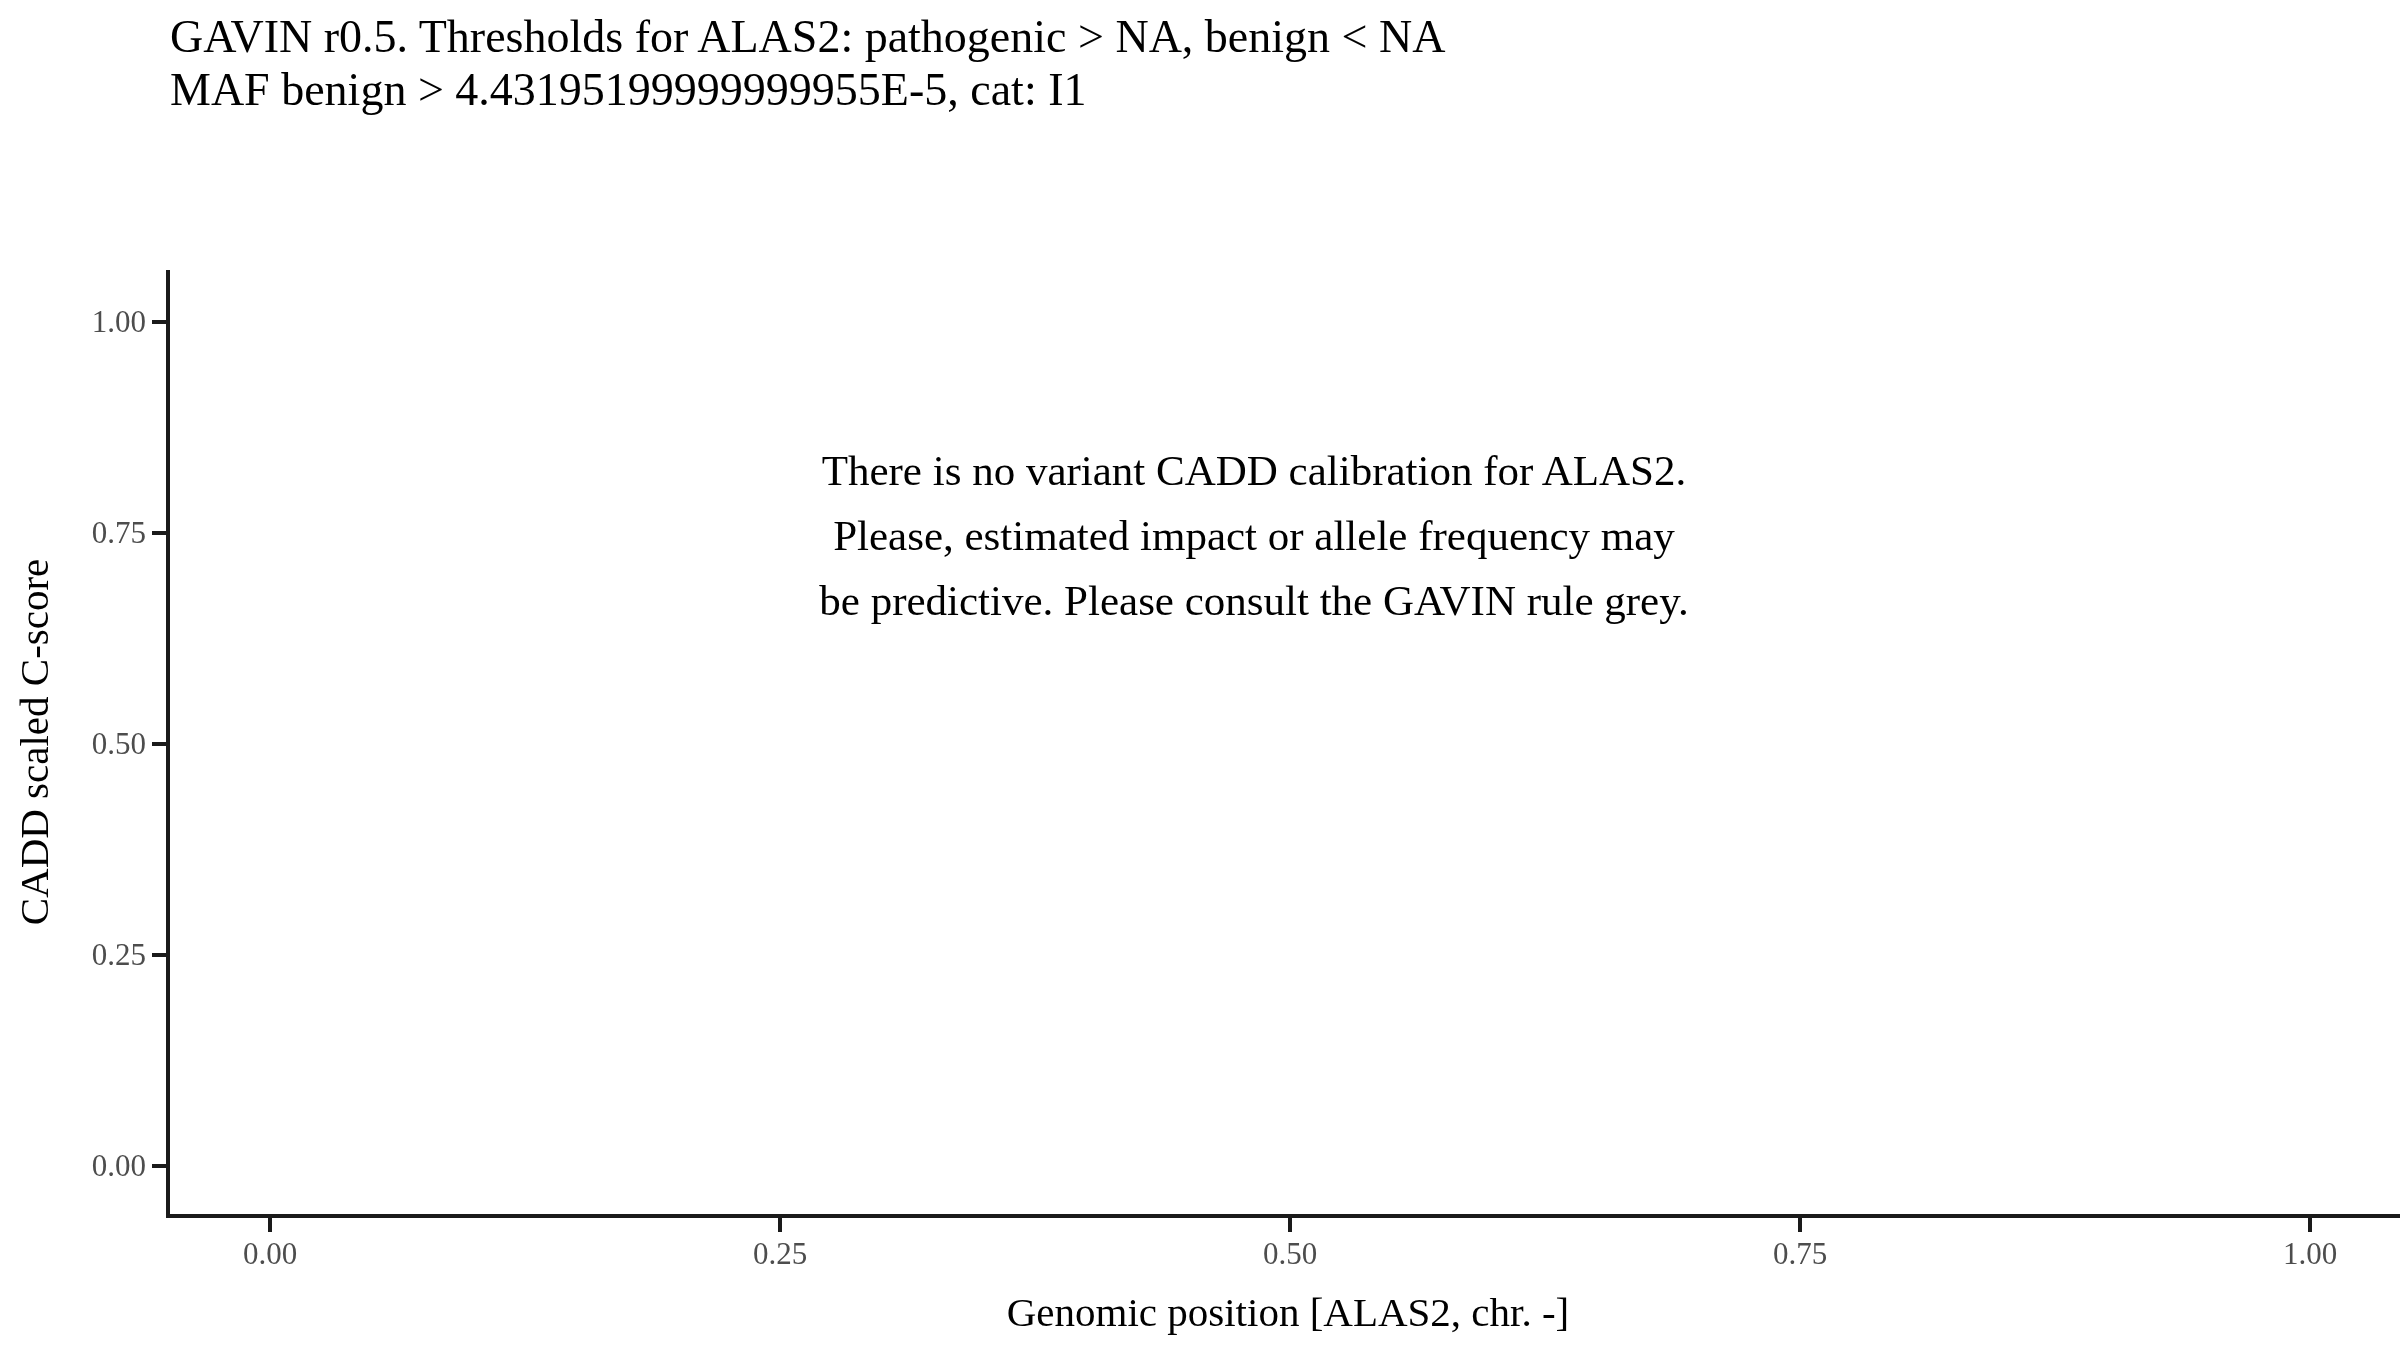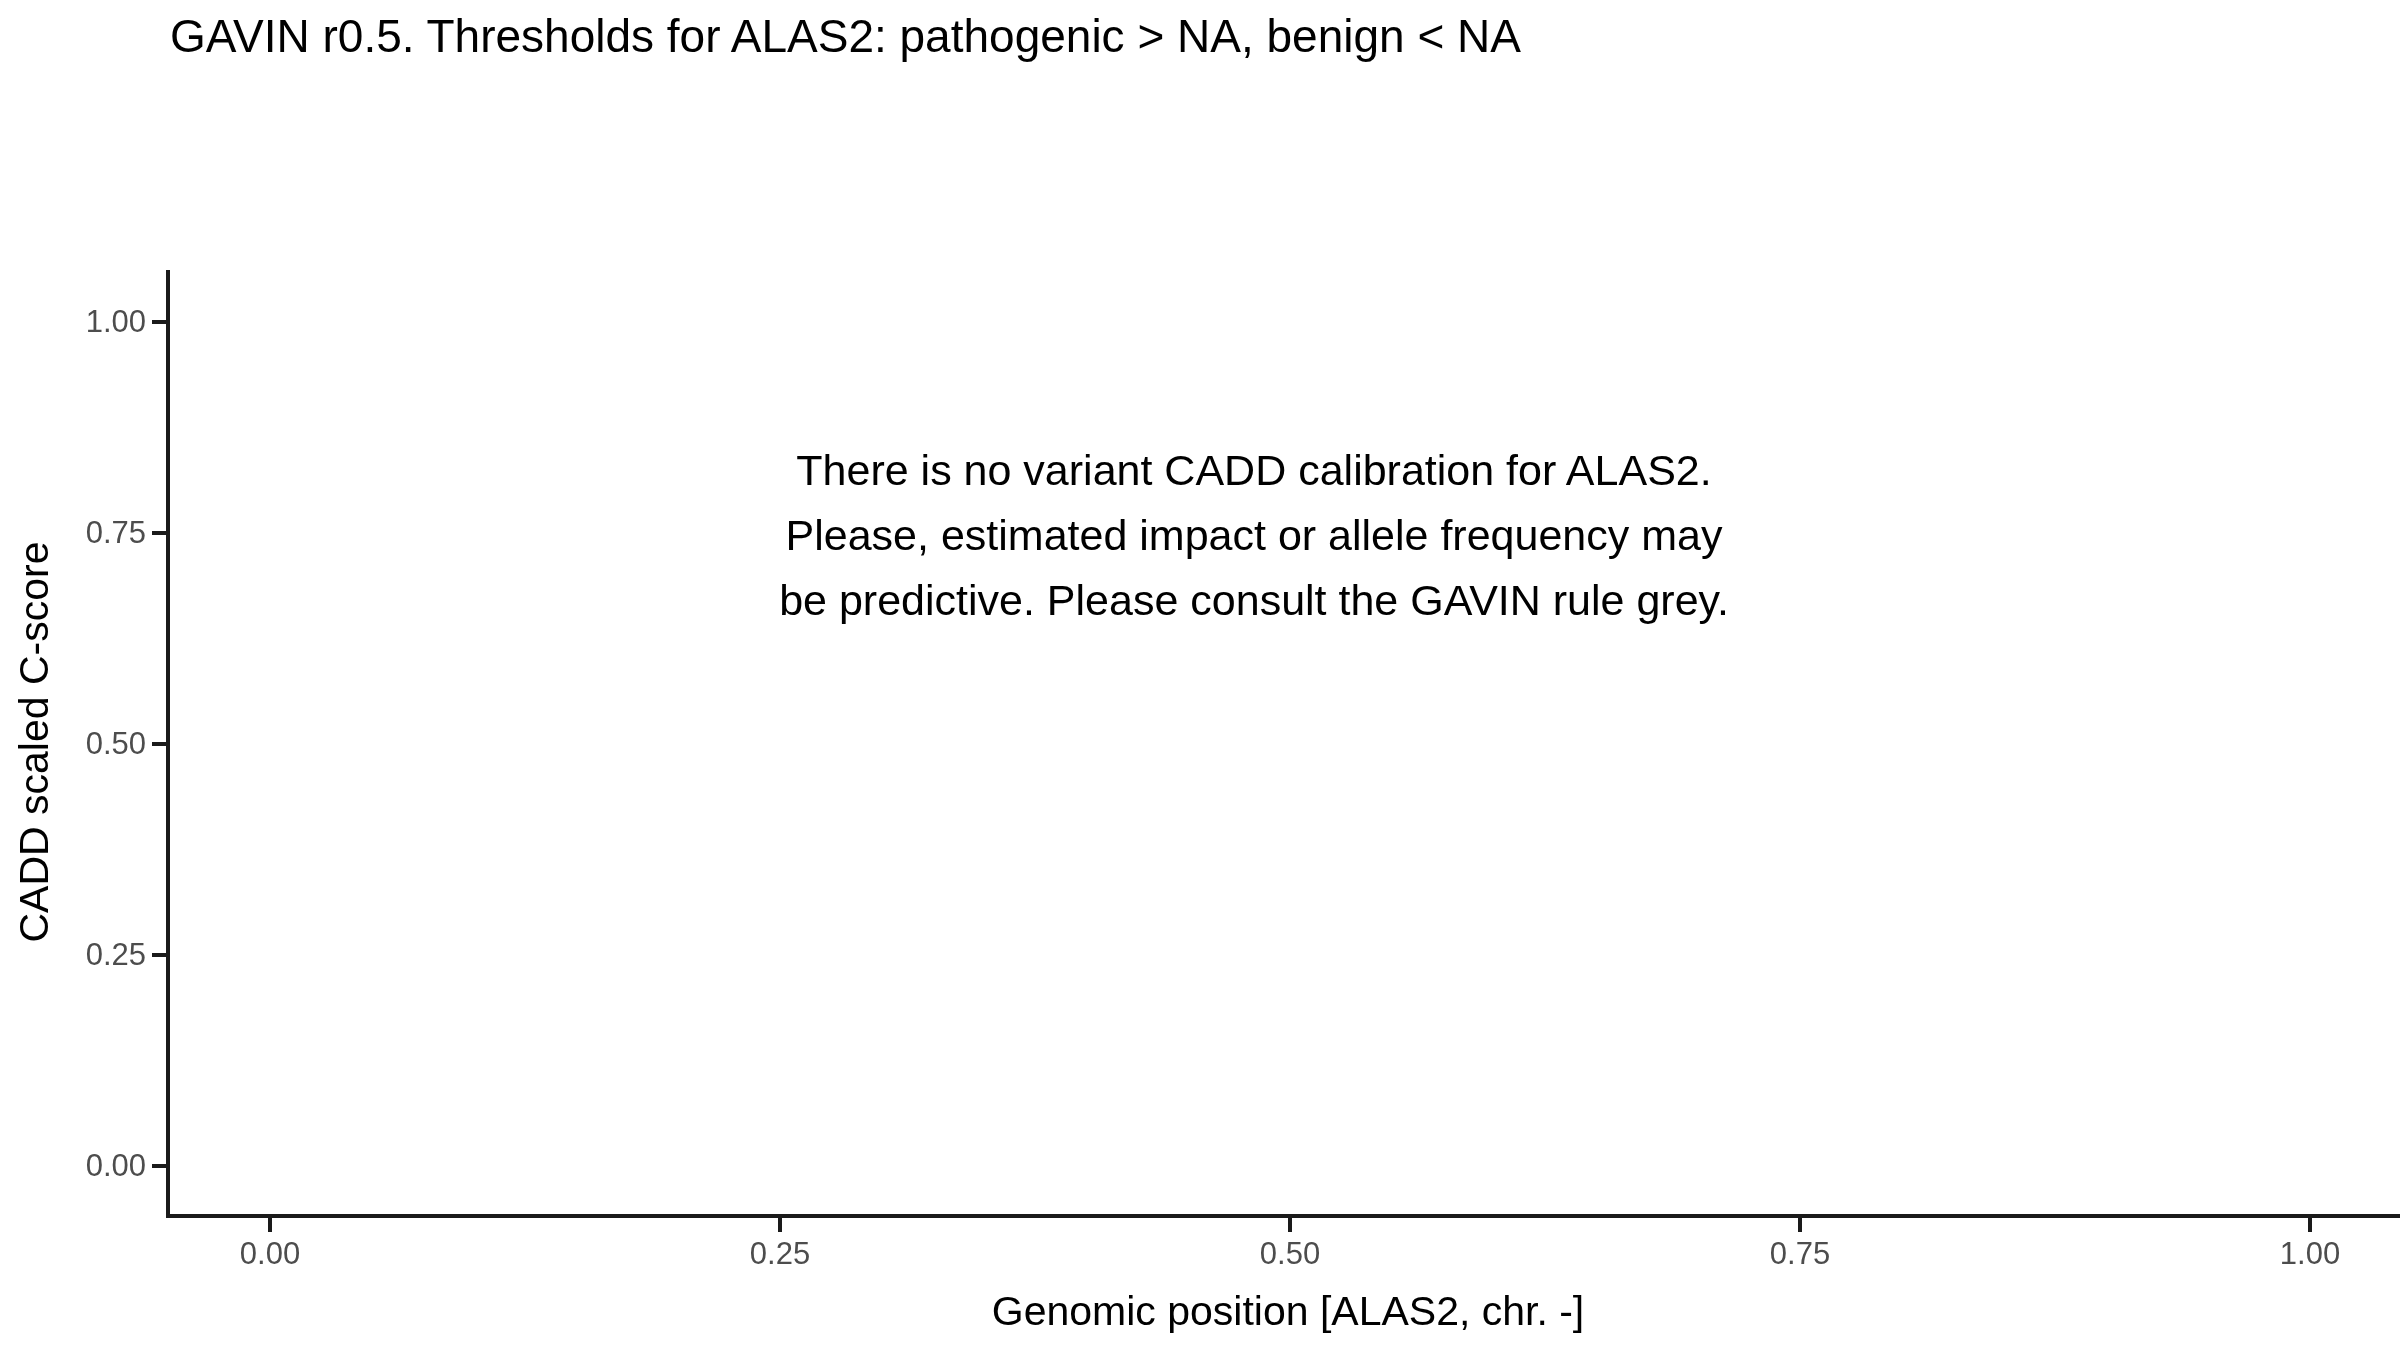--- a/index.html
+++ b/index.html
@@ -1,21 +1,21 @@
 <!DOCTYPE html>
 <html><head>
 <meta charset="utf-8">
 <style>
   html, body { margin: 0; padding: 0; background: #ffffff; }
   .figure {
     position: relative;
     width: 2400px;
     height: 1350px;
     background: #ffffff;
-    font-family: Liberation Sans, sans-serif;
+    font-family: Liberation Serif, serif;
     color: #000000;
     overflow: hidden;
   }
   .title {
     position: absolute;
     left: 170px;
     top: 10px;
     font-size: 46px;
     line-height: 53px;
     color: #000000;
@@ -94,20 +94,21 @@
     color: #000000;
   }
 </style>
 </head>
 <body>
 
 <div class="figure">
 
   <div class="title">
     <div>GAVIN r0.5. Thresholds for ALAS2: pathogenic &gt; NA, benign &lt; NA</div>
+    <div>MAF benign &gt; 4.43195199999999955E-5, cat: I1</div>
   </div>
 
   <div class="ylab">CADD scaled C-score</div>
 
   <div class="panel">
     <div class="annot" style="left:1084px; top:168px;">
       <div>There is no variant CADD calibration for ALAS2.</div>
       <div>Please, estimated impact or allele frequency may</div>
       <div>be predictive. Please consult the GAVIN rule grey.</div>
     </div>

